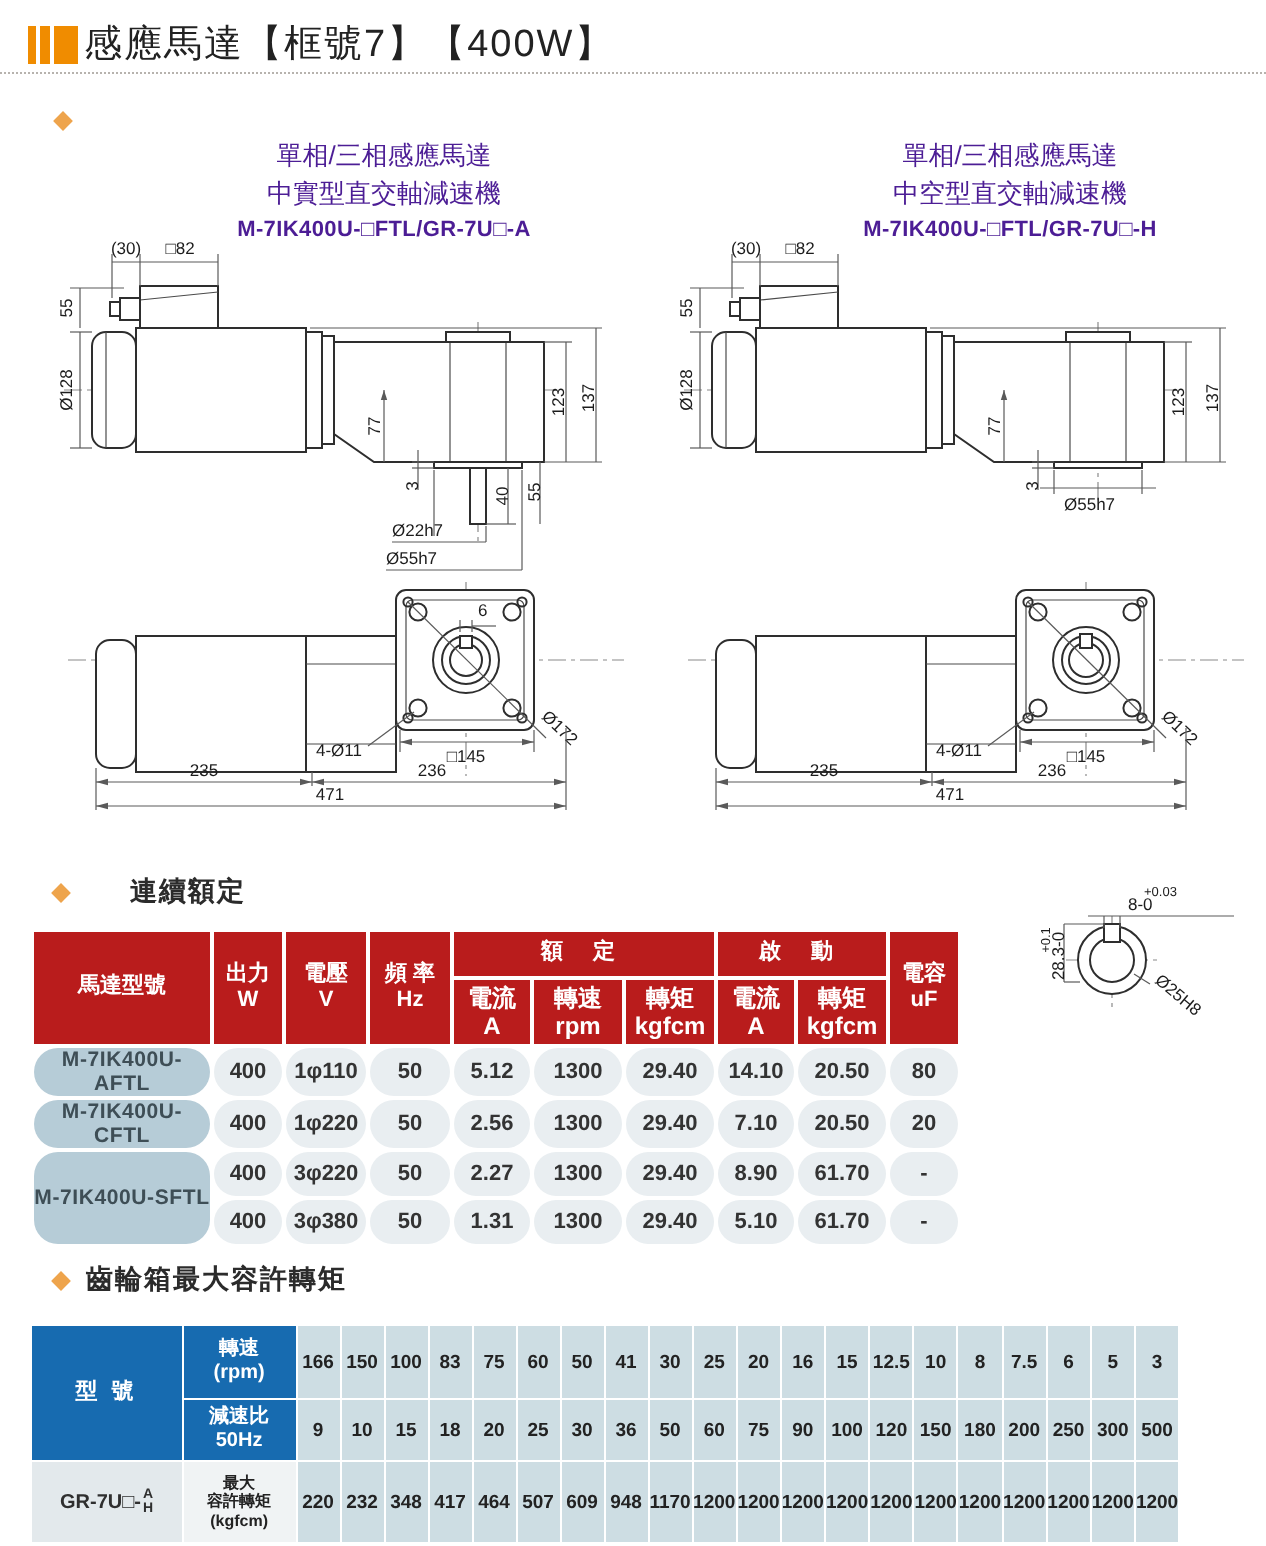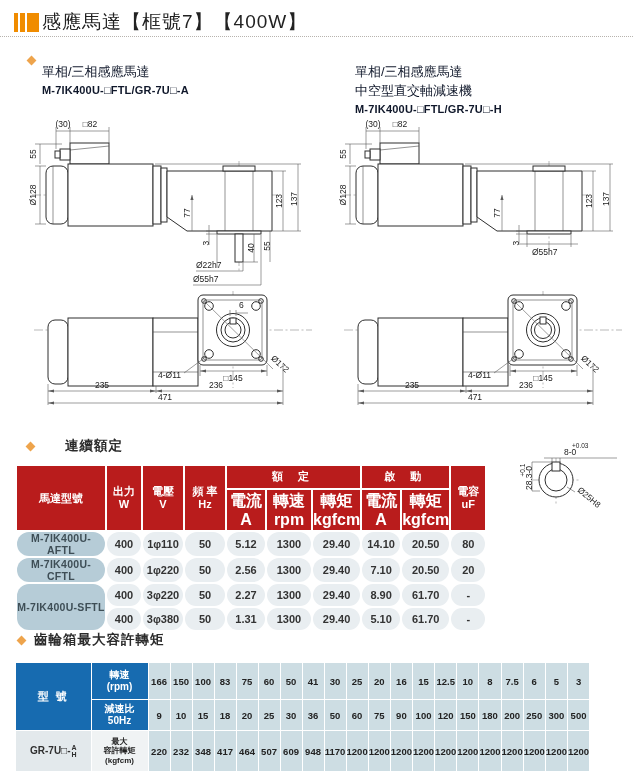--- a/index.html
+++ b/index.html
@@ -9,21 +9,21 @@
   
   .hbars{position:absolute;left:14px;top:13px;display:flex;align-items:flex-end;height:19px;}
   .hbars i{display:block;background:#f08c00;height:19px;margin-right:2px;}
   .hbars i:nth-child(1){width:4px;}
   .hbars i:nth-child(2){width:5px;}
   .hbars i:nth-child(3){width:12px;}
   .ptitle{position:absolute;left:42px;top:9px;font-size:19px;font-weight:normal;color:#222;letter-spacing:1px;}
   .dotted{position:absolute;left:0;top:36px;width:633px;border-top:1.5px dotted #b7b3ae;}
 
   
-  .intro{position:absolute;top:62px;width:300px;font-size:13px;line-height:19px;color:#0f172a;}
+  .intro{position:absolute;top:68px;width:300px;font-size:13px;line-height:19px;color:#4c1d95;text-align:center;}
   .intro .model{font-weight:bold;font-size:11px;letter-spacing:.2px;}
   .diamond{position:absolute;width:7px;height:7px;background:#eea44c;transform:rotate(45deg);}
 
   
   .sect{position:absolute;display:flex;align-items:center;font-size:13.5px;font-weight:bold;color:#2b2b2b;letter-spacing:1px;}
   .sect .dm{width:7px;height:7px;background:#eea44c;transform:rotate(45deg);margin-right:9px;flex:0 0 auto;}
   .sect .sub{margin-left:22px;}
 
   
   svg.draw{position:absolute;overflow:visible;}
@@ -35,21 +35,21 @@
   .arr{fill:#5a5a5a;stroke:none;}
   text.dlab{font-size:8.5px;fill:#1c1c1c;font-family:"Liberation Sans","DejaVu Sans",sans-serif;}
   text.dsm{font-size:6.5px;fill:#1c1c1c;font-family:"Liberation Sans","DejaVu Sans",sans-serif;}
 
   
   table.spec{position:absolute;left:15px;top:464px;border-collapse:separate;border-spacing:2px;table-layout:fixed;}
   table.spec th{background:#b91c1c;color:#fff;font-size:11px;font-weight:bold;text-align:center;
                 white-space:pre-line;line-height:1.2;padding:1px 0;}
   table.spec th.grp{letter-spacing:6px;}
   table.spec tr.hr1 th{height:20px;}
-  table.spec tr.hr2 th{height:30px;font-size:16px;}
+  table.spec tr.hr2 th{height:30px;font-size:12px;}
   table.spec td{background:#e9eef1;color:#333;font-size:11px;font-weight:bold;text-align:center;height:22px;padding:0;border-radius:12px;}
   table.spec td.model{background:#b6ccd7;color:#3e4e56;font-size:10.5px;letter-spacing:.3px;}
 
   
   table.gear{position:absolute;left:15px;top:662px;border-collapse:separate;border-spacing:1px;}
   table.gear th{background:#176bb0;color:#fff;font-weight:bold;text-align:center;white-space:pre-line;line-height:1.25;padding:0 1px;}
   table.gear th.corner{width:64px;font-size:11px;letter-spacing:2px;}
   table.gear th.bhead{width:54px;font-size:10px;}
   table.gear tr.g1 th, table.gear tr.g1 td{height:36px;}
   table.gear tr.g2 th, table.gear tr.g2 td{height:30px;}
@@ -68,20 +68,21 @@
       <i></i>
       <i></i>
       <i></i>
     </span>
   <h1 class="ptitle" style="margin:0">感應馬達【框號7】【400W】</h1>
   <div class="dotted"></div>
 
   <span class="diamond" style="left:28px;top:57px"></span>
   <div class="intro" style="left:42px">
     <div>單相/三相感應馬達</div>
+    <div>中實型直交軸減速機</div>
     <div class="model">M-7IK400U-□FTL/GR-7U□-A</div>
   </div>
   <div class="intro" style="left:355px">
     <div>單相/三相感應馬達</div>
     <div>中空型直交軸減速機</div>
     <div class="model">M-7IK400U-□FTL/GR-7U□-H</div>
   </div>
 
   <svg class="draw" style="left:20px;top:113px" width="300" height="182" viewBox="0 0 300 182">
     <defs>
@@ -463,21 +464,21 @@
         <td>1.31</td>
         <td>1300</td>
         <td>29.40</td>
         <td>5.10</td>
         <td>61.70</td>
         <td>-</td>
       </tr>
     </tbody>
   </table>
 
-  <div class="sect" style="left:18px;top:631px">
+  <div class="sect" style="left:27px;top:631px">
     <span class="dm"></span>
     <span>齒輪箱最大容許轉矩</span>
   </div>
 
   <table class="gear">
     <tbody>
       <tr class="g1">
         <th class="corner" rowspan="2">型 號</th>
         <th class="bhead">轉速
 (rpm)</th>

